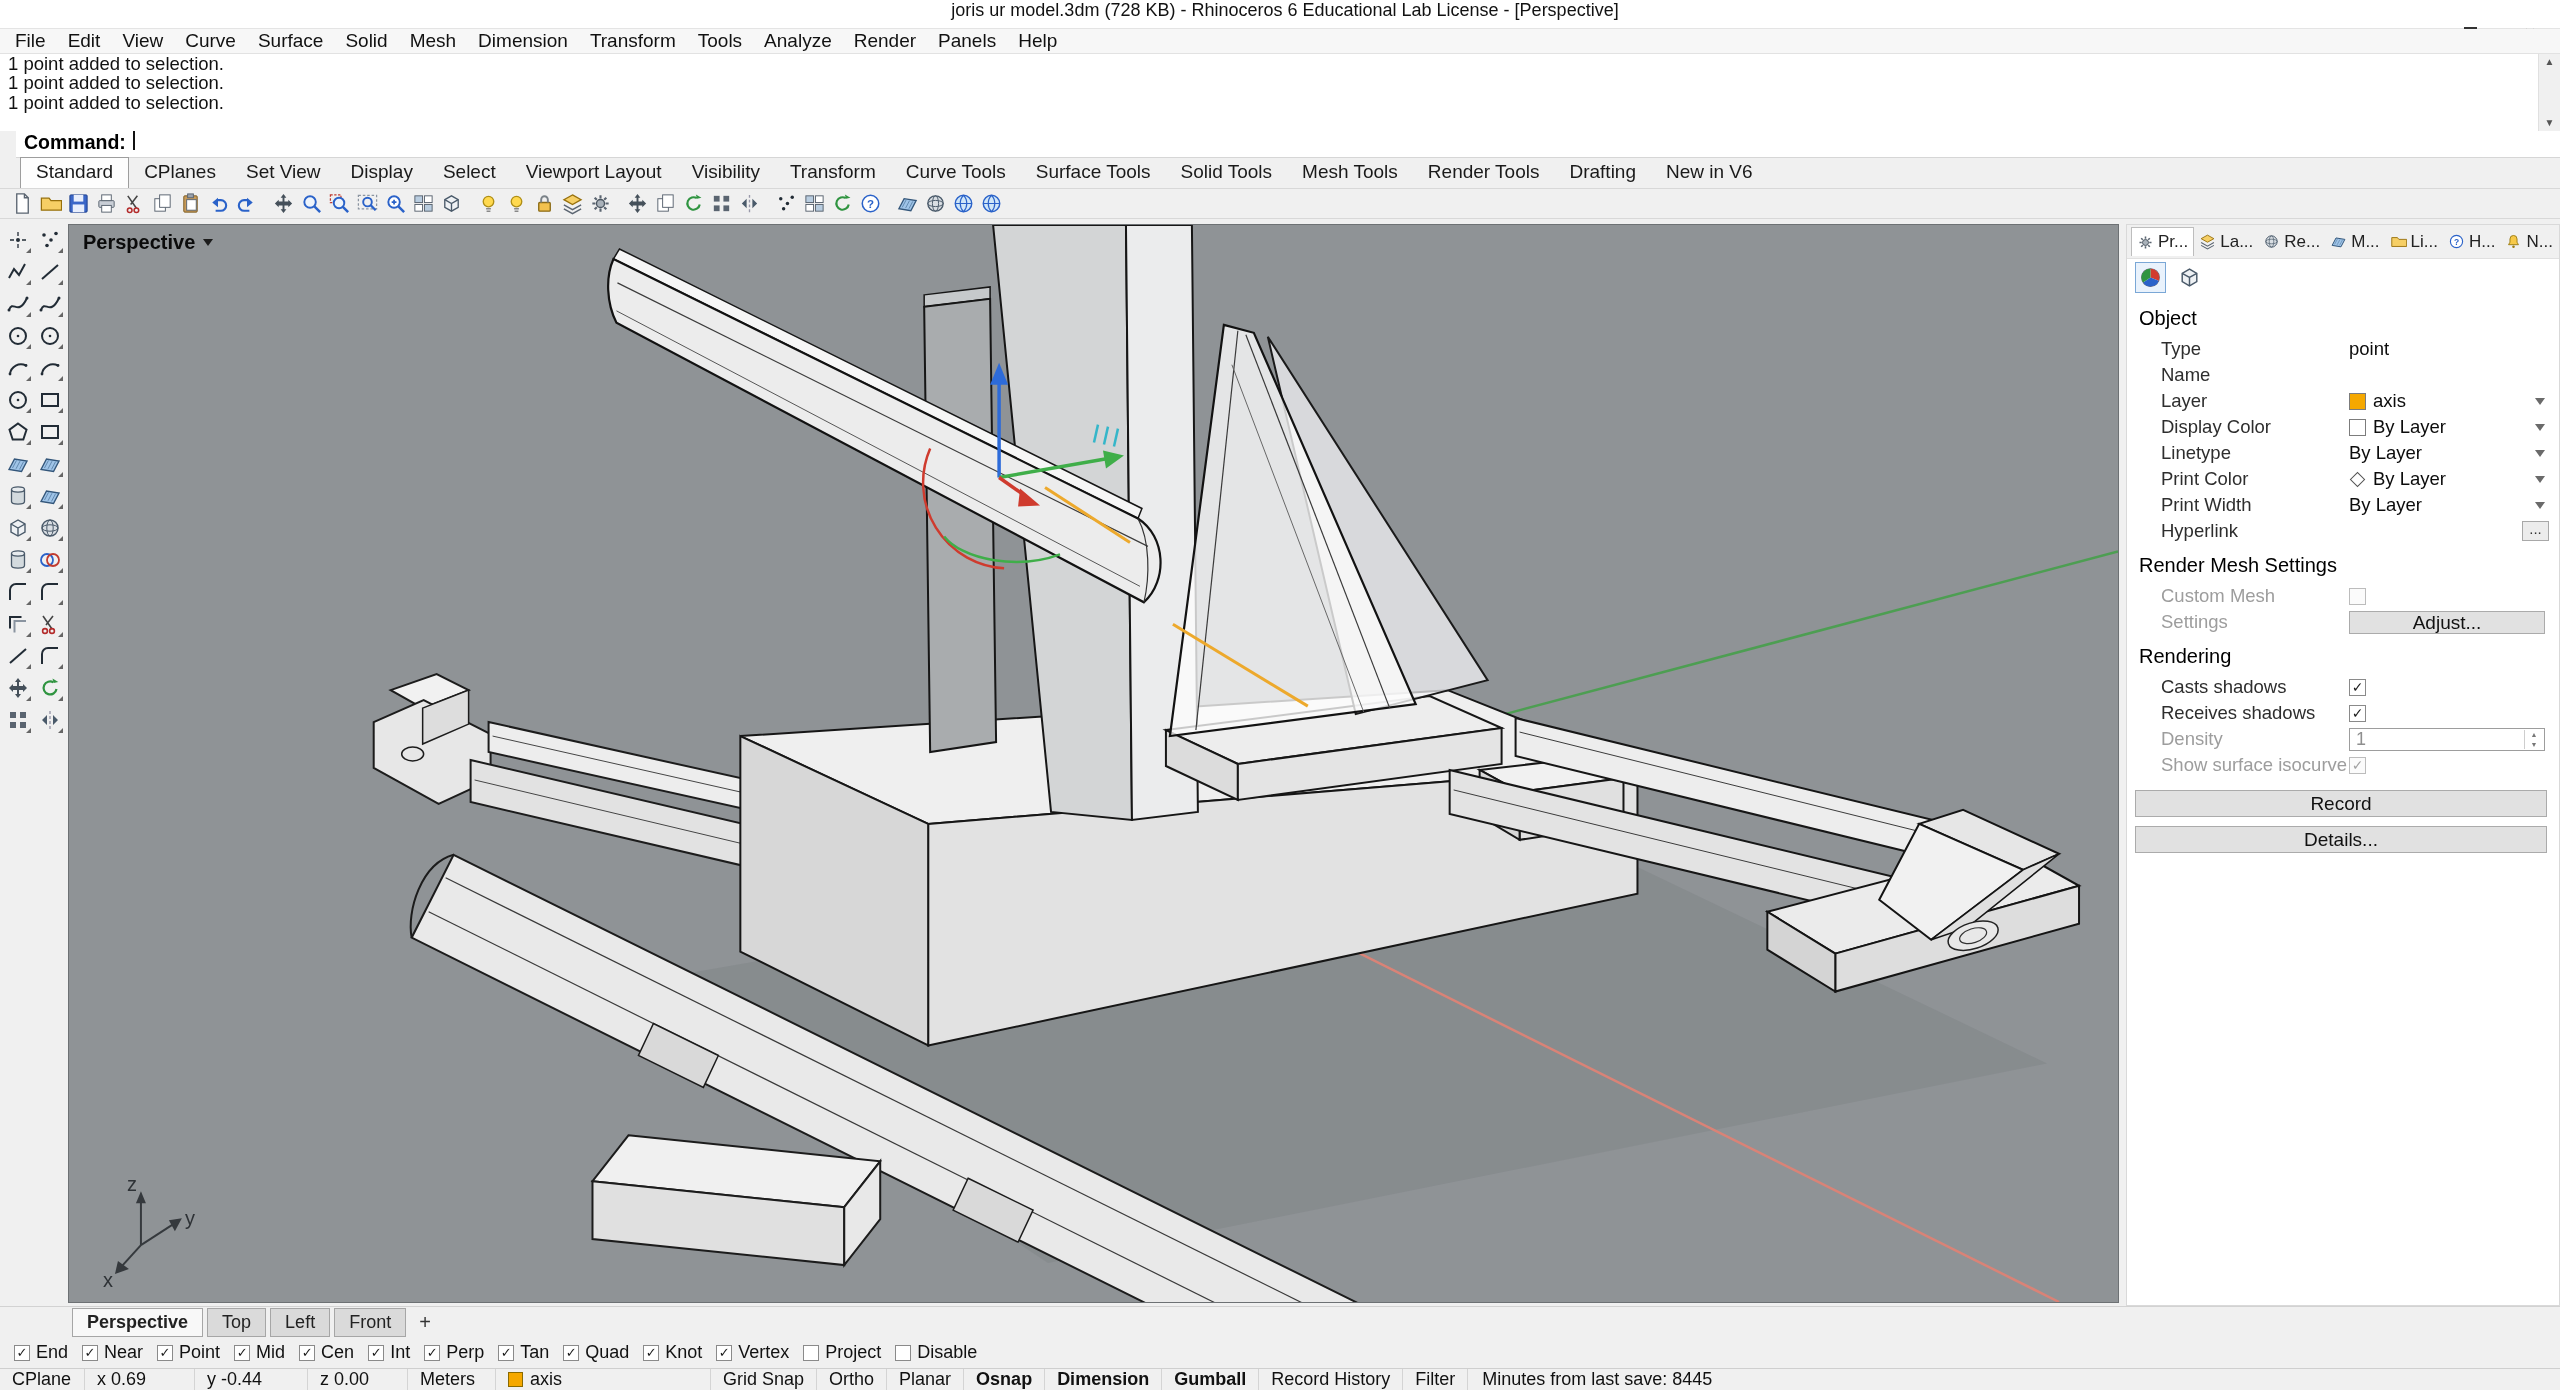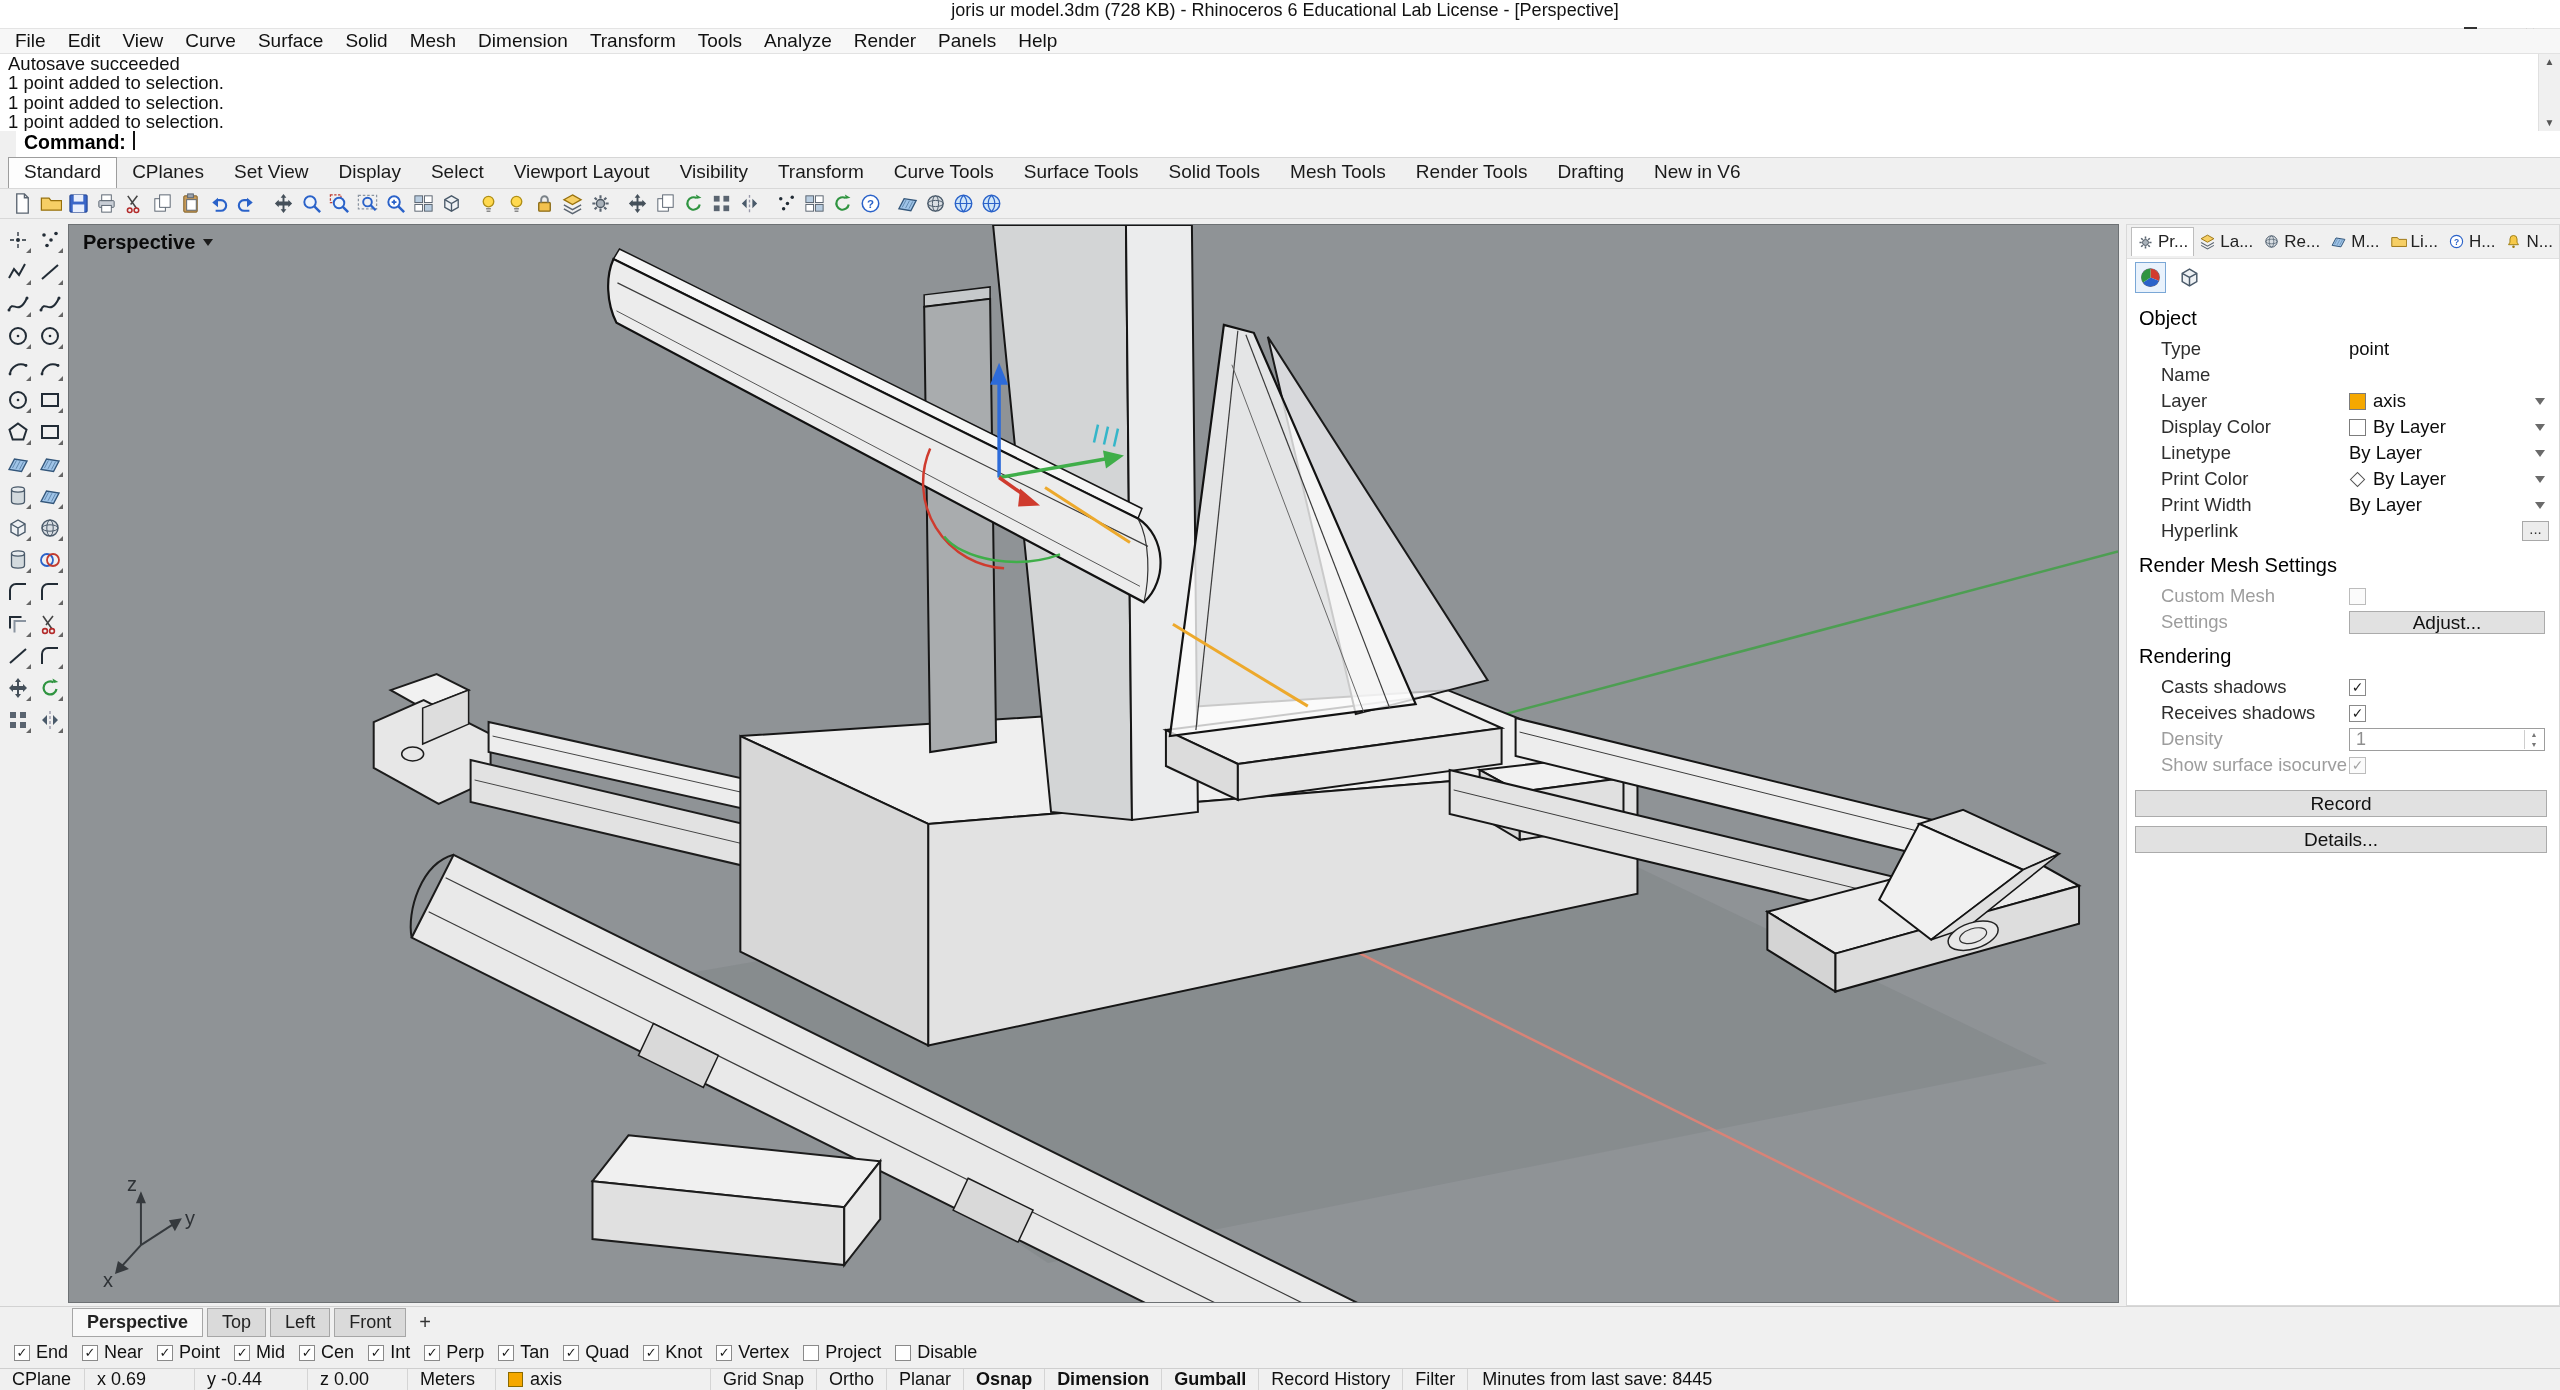--- a/index.html
+++ b/index.html
@@ -23,21 +23,21 @@
   .cmdarea{position:absolute;top:54px;left:0;width:100%;height:77px;background:#ffffff;}
   .cmd-line{font-size:18.5px;color:#111;padding-left:8px;line-height:19.4px;white-space:nowrap;}
   .cmd-scrollbar{position:absolute;right:0;top:0;width:22px;height:100%;background:#f0f0f0;border-left:1px solid #e0e0e0;}
   .scroll-arrow{position:absolute;left:0;width:21px;height:16px;color:#555;font-size:10px;text-align:center;line-height:16px;}
   .cmdprompt{position:absolute;top:131px;left:16px;width:100%;height:27px;background:#ffffff;border-bottom:1px solid #d6d6d6;display:flex;align-items:flex-start;}
   .cmd-label{font-weight:bold;font-size:19.5px;color:#000;padding-left:8px;}
   .caret{width:2px;height:19px;background:#111;margin-left:7px;}
   .cmd-expand{position:absolute;right:3px;top:3px;width:20px;height:20px;font-size:11px;color:#444;text-align:center;line-height:20px;}
 
   
-  .tabrow{position:absolute;top:158px;left:0;width:100%;height:31px;background:#f0f0f0;display:flex;align-items:flex-end;padding-left:8px;border-bottom:1px solid #d8d8d8;}
+  .tabrow{position:absolute;top:158px;left:0;width:100%;height:31px;background:#f0f0f0;display:flex;align-items:flex-end;padding-left:20px;border-bottom:1px solid #d8d8d8;}
   .ttab{font-size:19px;color:#1a1a1a;padding:3px 15px 5px;white-space:nowrap;}
   .ttab.active{background:#fdfdfd;border:1px solid #9d9d9d;border-bottom:none;}
 
   
   .toolbar{position:absolute;top:189px;left:0;width:100%;height:30px;background:#f0f0f0;display:flex;align-items:center;padding-left:8px;border-bottom:1px solid #d8d8d8;}
   .tb-icon{width:28px;height:28px;display:flex;align-items:center;justify-content:center;border:1px solid transparent;}
   .tb-icon svg{width:23px;height:23px;}
   .tb-sep{width:9px;}
 
   
@@ -324,21 +324,20 @@
       <div class="menu-item">Transform</div>
       <div class="menu-item">Tools</div>
       <div class="menu-item">Analyze</div>
       <div class="menu-item">Render</div>
       <div class="menu-item">Panels</div>
       <div class="menu-item">Help</div>
     </div>
 
   <div class="cmdarea">
     <div id="cmdlines">
-        <div class="cmd-line">Autosave succeeded</div>
         <div class="cmd-line">1 point added to selection.</div>
         <div class="cmd-line">1 point added to selection.</div>
         <div class="cmd-line">1 point added to selection.</div>
       </div>
     <div class="cmd-scrollbar">
       <div class="scroll-arrow" style="top:0">▲</div>
       <div class="scroll-arrow" style="bottom:0">▼</div>
     </div>
   </div>
 

